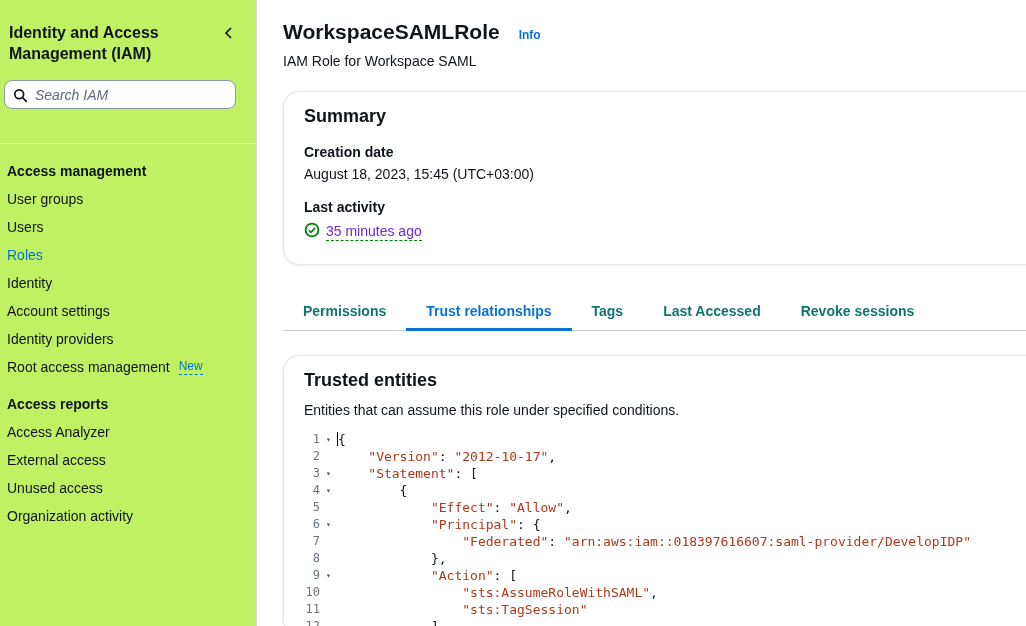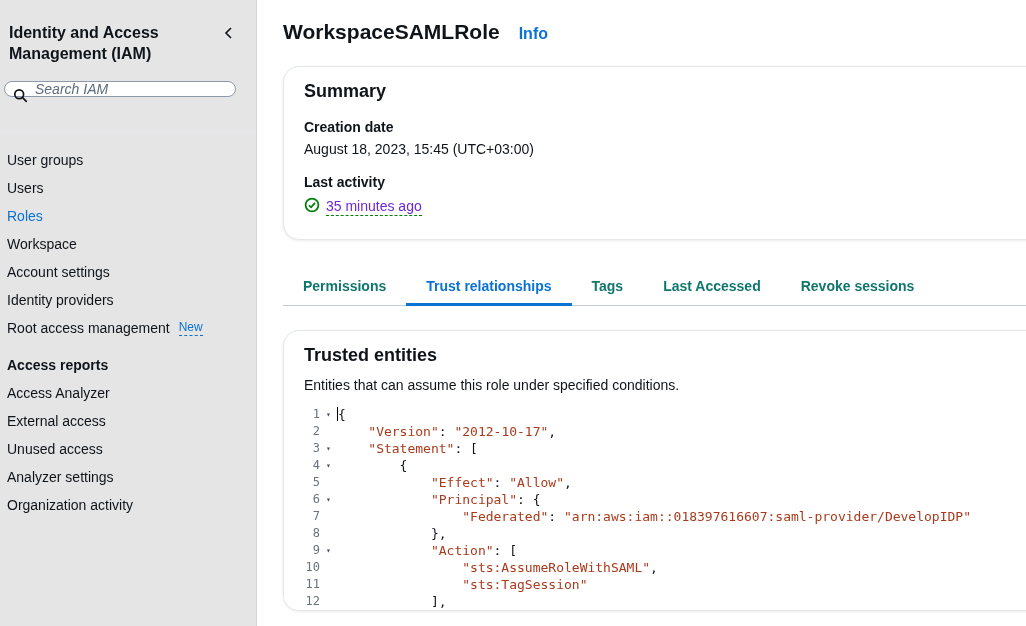--- a/index.html
+++ b/index.html
@@ -7,34 +7,34 @@
   body {
     width: 1026px; height: 626px; overflow: hidden;
     background: #ffffff; color: #0f141a;
     font-family: "Liberation Sans", sans-serif;
     display: flex;
   }
 
   
   .sidebar {
     width: 257px; min-width: 257px; height: 626px;
-    border-right: 1px solid #d1d5da; background: #e5e5e5;
+    border-right: 1px solid #d1d5da; background: #bef264;
   }
   .sidebar-header {
     display: flex; justify-content: space-between; align-items: flex-start;
     padding: 22px 18px 0 9px;
   }
   .sidebar-title { font-size: 16px; line-height: 21px; font-weight: 700; margin: 0; }
   .collapse-btn {
     background: none; border: none; padding: 2px; cursor: pointer; margin-top: 2px;
   }
   .search-box { position: relative; margin: 16px 20px 0 4px; }
   .search-box svg { position: absolute; left: 9px; top: 8px; }
   .search-input {
-    width: 100%; height: 16px; border: 1px solid #8d99a8; border-radius: 8px;
+    width: 100%; height: 29px; border: 1px solid #8d99a8; border-radius: 8px;
     padding: 4px 8px 4px 30px; font-size: 14px; font-family: "Liberation Sans", sans-serif;
     color: #0f141a; background: #fff;
   }
   .search-input::placeholder { font-style: italic; color: #5f6b7a; }
   .sidebar-divider { border: none; border-top: 1px solid #e4e7eb; margin: 34px 0 13px 0; }
   .nav-item {
     display: flex; align-items: center; height: 28px; padding-left: 7px;
     font-size: 14px; color: #0f141a; cursor: pointer; white-space: nowrap;
   }
   .nav-item.section { font-weight: 700; margin-top: 9px; cursor: default; font-size: 14px; }
@@ -42,21 +42,21 @@
   .nav-item.active { color: #0972d3; }
   .badge {
     color: #0972d3; font-size: 12px; font-weight: 400; margin-left: 9px;
     border-bottom: 1px dashed #0972d3; padding-bottom: 1px; line-height: 13px;
   }
 
   
   .main { flex: 1; padding: 20px 0 0 26px; overflow: hidden; }
   .page-header-row { display: flex; align-items: baseline; gap: 12px; }
   .page-title { font-size: 21px; font-weight: 700; margin: 0; text-align: center; }
-  .info-link { font-size: 16px; font-weight: 700; color: #0972d3; cursor: pointer; padding-left: 7px; }
+  .info-link { font-size: 12px; font-weight: 700; color: #0972d3; cursor: pointer; padding-left: 7px; }
   .page-subtitle { margin-top: 9px; font-size: 14px; }
 
   .card {
     width: 800px; background: #fff;
     border: 1px solid #e3e7ea; border-radius: 16px;
     box-shadow: 0 1px 3px rgba(0,7,22,0.08);
   }
   .summary-card { margin-top: 22px; padding: 14px 20px 22px; }
   .card-heading { font-size: 18px; font-weight: 700; margin: 0; }
   .field-label { font-weight: 700; font-size: 14px; margin-top: 17px; }
@@ -112,31 +112,34 @@
     <span>
       <svg width="15" height="15" viewBox="0 0 15 15">
           <circle cx="6.2" cy="6.2" r="4.4" fill="none" stroke="#0f141a" stroke-width="1.7"></circle>
           <line x1="9.6" y1="9.6" x2="13.3" y2="13.3" stroke="#0f141a" stroke-width="1.7" stroke-linecap="round"></line>
         </svg>
     </span>
     <input class="search-input" type="text" placeholder="Search IAM" style="">
   </div>
   <hr class="sidebar-divider">
   <nav>
+      <div class="nav-item section">
+        <span>Access management</span>
+      </div>
       <div class="nav-item link">
         <span>User groups</span>
       </div>
       <div class="nav-item link">
         <span>Users</span>
       </div>
       <div class="nav-item link active">
         <span>Roles</span>
       </div>
       <div class="nav-item link">
-        <span>Workspace</span>
+        <span>Identity</span>
       </div>
       <div class="nav-item link">
         <span>Account settings</span>
       </div>
       <div class="nav-item link">
         <span>Identity providers</span>
       </div>
       <div class="nav-item link">
         <span>Root access management</span>
         <span class="badge">New</span>
@@ -145,35 +148,33 @@
         <span>Access reports</span>
       </div>
       <div class="nav-item link">
         <span>Access Analyzer</span>
       </div>
       <div class="nav-item sublink">
         <span>External access</span>
       </div>
       <div class="nav-item sublink">
         <span>Unused access</span>
-      </div>
-      <div class="nav-item sublink">
-        <span>Analyzer settings</span>
       </div>
       <div class="nav-item link">
         <span>Organization activity</span>
       </div>
     </nav>
 </aside>
 
 <main class="main">
   <div class="page-header-row">
     <h1 class="page-title">WorkspaceSAMLRole</h1>
     <span class="info-link">Info</span>
   </div>
+  <div class="page-subtitle">IAM Role for Workspace SAML</div>
 
   <section class="card summary-card">
     <h2 class="card-heading">Summary</h2>
     <div class="field-label">Creation date</div>
     <div class="field-value">August 18, 2023, 15:45 (UTC+03:00)</div>
     <div class="field-label">Last activity</div>
     <div class="activity-value">
       <span>
         <svg width="16" height="16" viewBox="0 0 16 16">
             <circle cx="8" cy="8" r="6.4" fill="none" stroke="#037f0c" stroke-width="1.8"></circle>

